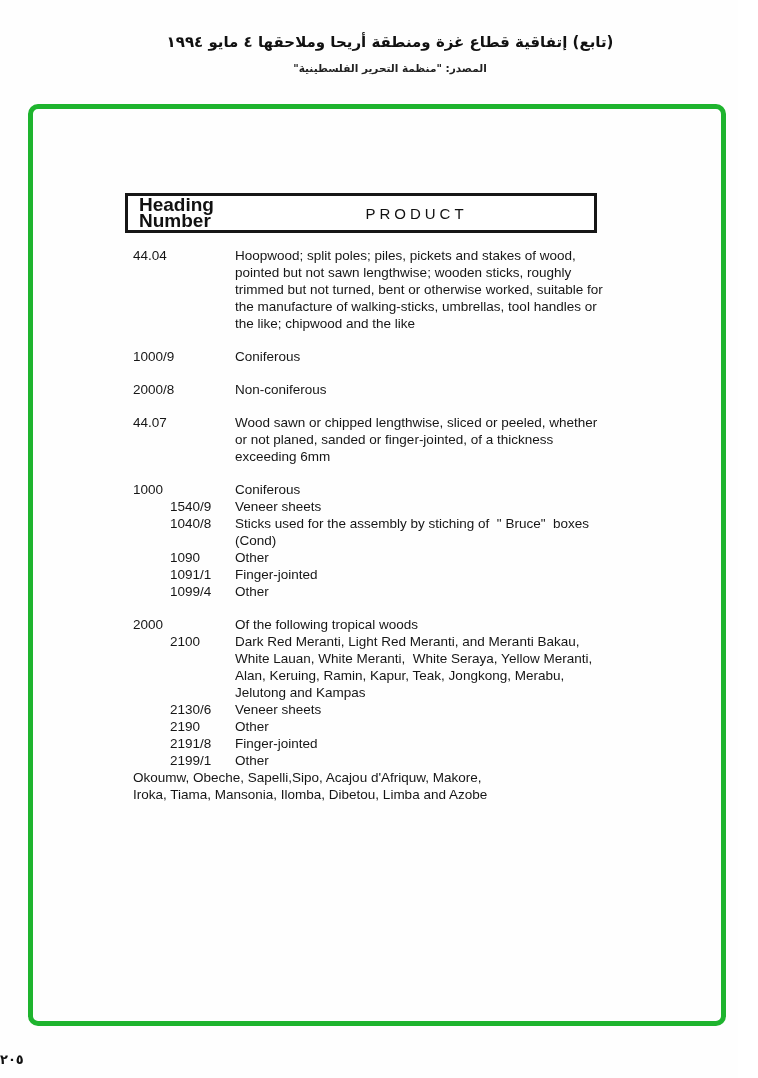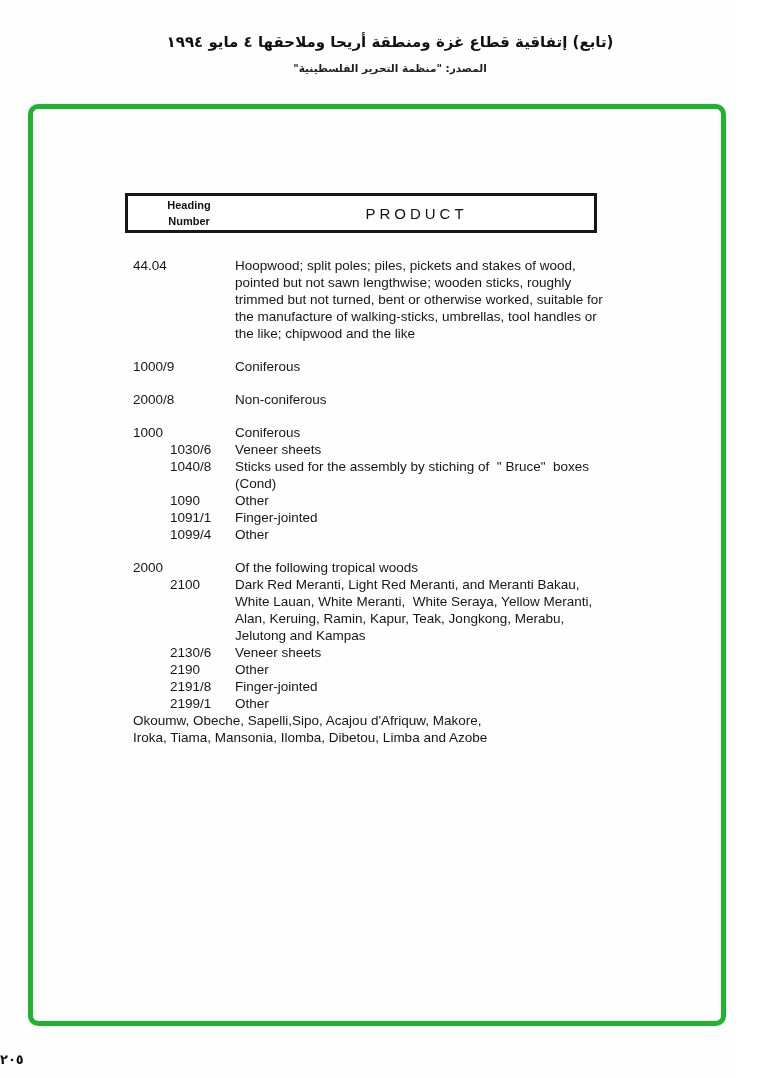--- a/index.html
+++ b/index.html
@@ -46,42 +46,40 @@
     width: 466px; height: 34px;
     border: 3px solid #161616;
     display: flex;
     align-items: center;
     background: #fff;
   }
   .heading-col {
     flex: 0 0 100px;
     padding-left: 11px;
     font-weight: bold;
-    font-size: 11px;
+    font-size: 19px;
     line-height: 16.5px;
     white-space: pre-line;
     color: #111;
-    text-align: center;
   }
   .product-col {
     flex: 1;
     text-align: center;
     font-weight: normal;
     font-size: 15px;
     letter-spacing: 4px;
     color: #111;
   }
   .table-rows {
     position: absolute;
     left: 133px; top: 247px;
     width: 545px;
     font-size: 13.5px;
     line-height: 17px;
     color: #161616;
-    margin-top: 10px;
   }
   .row { display: flex; }
   .row.gap { margin-top: 16px; }
   .code {
     flex: 0 0 102px;
     box-sizing: border-box;
   }
   .code.lvl1 { padding-left: 37px; }
   .desc {
     flex: 1;
@@ -125,25 +123,31 @@
       </div>
       <div class="row gap">
         <span class="code">1000/9</span>
         <span class="desc">Coniferous</span>
       </div>
       <div class="row gap">
         <span class="code">2000/8</span>
         <span class="desc">Non-coniferous</span>
       </div>
       <div class="row gap">
+        <span class="code">44.07</span>
+        <span class="desc">Wood sawn or chipped lengthwise, sliced or peeled, whether
+or not planed, sanded or finger-jointed, of a thickness
+exceeding 6mm</span>
+      </div>
+      <div class="row gap">
         <span class="code">1000</span>
         <span class="desc">Coniferous</span>
       </div>
       <div class="row">
-        <span class="code lvl1">1030/6</span>
+        <span class="code lvl1">1540/9</span>
         <span class="desc">Veneer sheets</span>
       </div>
       <div class="row">
         <span class="code lvl1">1040/8</span>
         <span class="desc">Sticks used for the assembly by stiching of  " Bruce"  boxes
 (Cond)</span>
       </div>
       <div class="row">
         <span class="code lvl1">1090</span>
         <span class="desc">Other</span>

